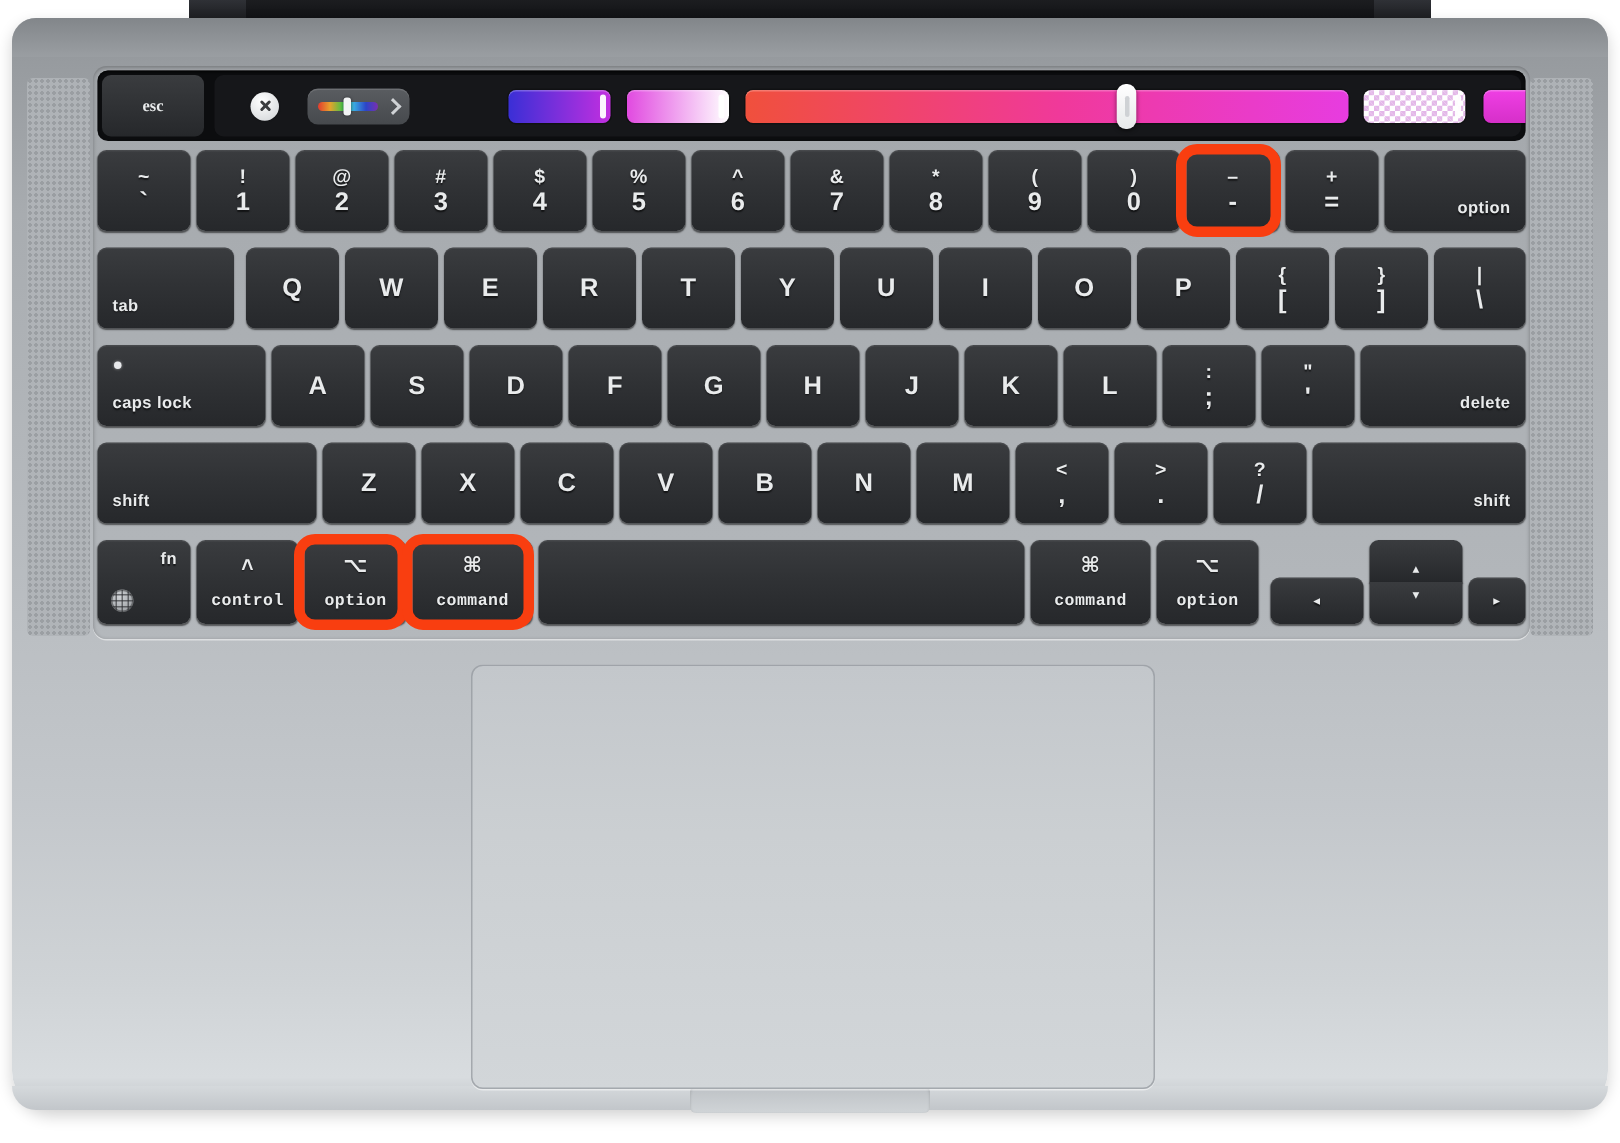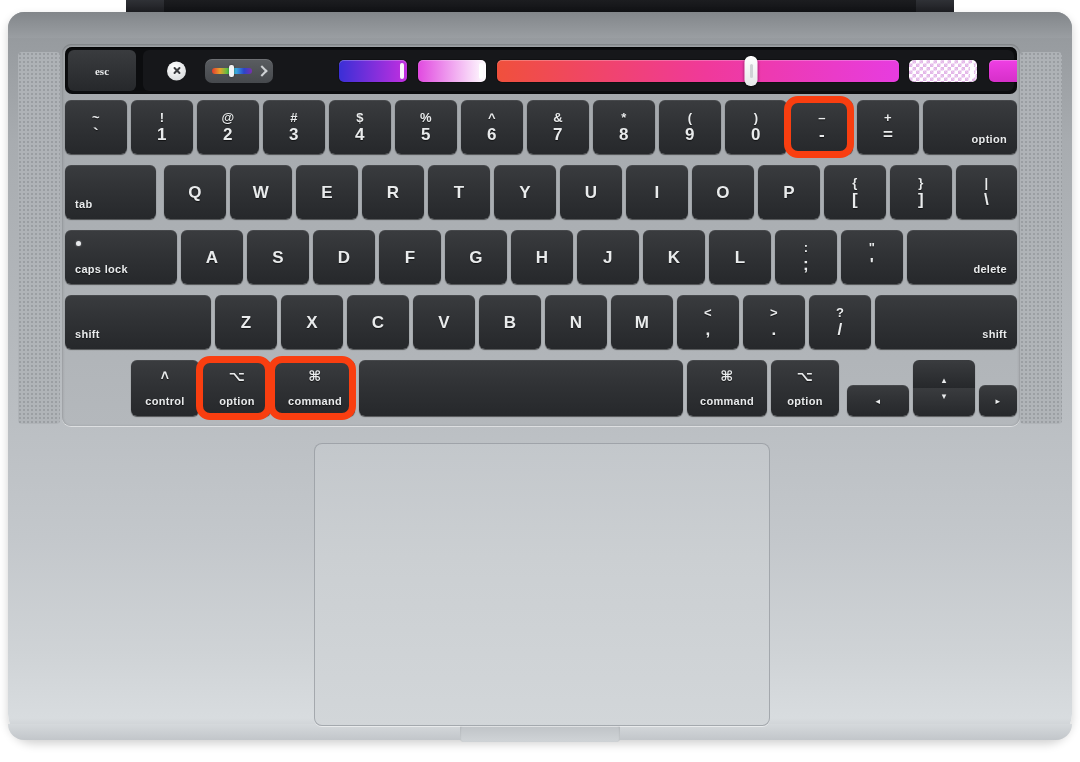--- a/index.html
+++ b/index.html
@@ -90,21 +90,21 @@
     pointer-events:none;
   }
   
   .key.alpha .lbl{top:50%;transform:translateY(-50%);font-size:17px;}
   
   .key .lbl.top{top:11px;font-size:13px;}
   .key .lbl.bot{bottom:11px;font-size:17px;}
   
   .key .lbl.wl{font-size:11px;font-weight:bold;text-align:left;left:10px;right:auto;bottom:9px;}
   .key .lbl.wr{font-size:11px;font-weight:bold;text-align:right;right:10px;left:auto;bottom:9px;}
-  .key .lbl.wc{font-size:11px;font-weight:bold;bottom:9px;}
+  .key .lbl.wc{font-size:11px;font-weight:bold;bottom:9px;font-family:Liberation Mono, monospace;}
   .key .lbl.gtop{top:9px;font-size:14px;}
   .key .lbl.fn-tr{font-size:11px;font-weight:bold;text-align:right;right:9px;left:auto;top:8px;}
 
   .capsdot{
     position:absolute;left:11px;top:11px;width:5px;height:5px;border-radius:50%;
     background:#e8eaec;box-shadow:0 0 2px rgba(255,255,255,.5);
   }
   .globe{
     position:absolute;left:9px;bottom:8px;width:15px;height:15px;border-radius:50%;
     background:radial-gradient(circle at 38% 32%,#cfd2d5,#8e9296);
@@ -468,20 +468,24 @@
       <div class="key" style="left:744px;width:62px;height:54px;">
         <div class="lbl top">?</div>
         <div class="lbl bot">/</div>
       </div>
       <div class="key" style="left:810px;width:142px;height:54px;">
         <div class="lbl wr">shift</div>
       </div>
     </div>
 
     <div class="krow" style="top:316px;height:56px;">
+      <div class="key" style="left:0px;width:62px;height:56px;">
+        <div class="lbl fn-tr">fn</div>
+        <div class="globe"></div>
+      </div>
       <div class="key" style="left:66px;width:68px;height:56px;">
         <div class="lbl gtop">˄</div>
         <div class="lbl wc">control</div>
       </div>
       <div class="key" style="left:138px;width:68px;height:56px;">
         <div class="lbl gtop">⌥</div>
         <div class="lbl wc">option</div>
       </div>
       <div class="key" style="left:210px;width:80px;height:56px;">
         <div class="lbl gtop">⌘</div>

